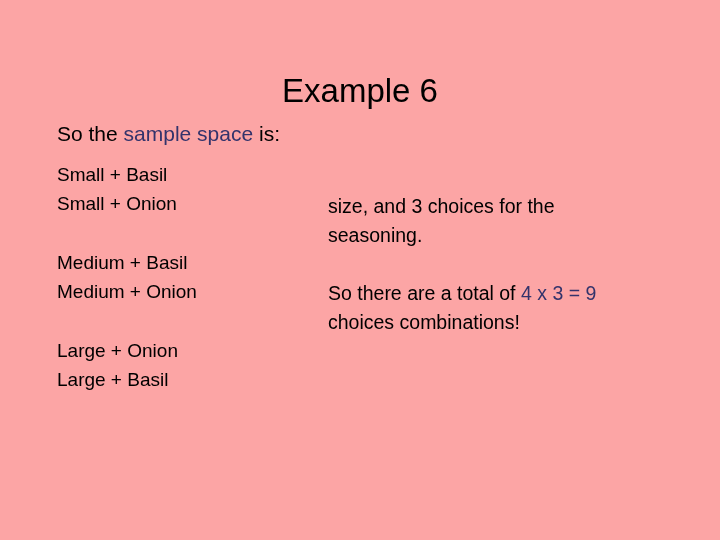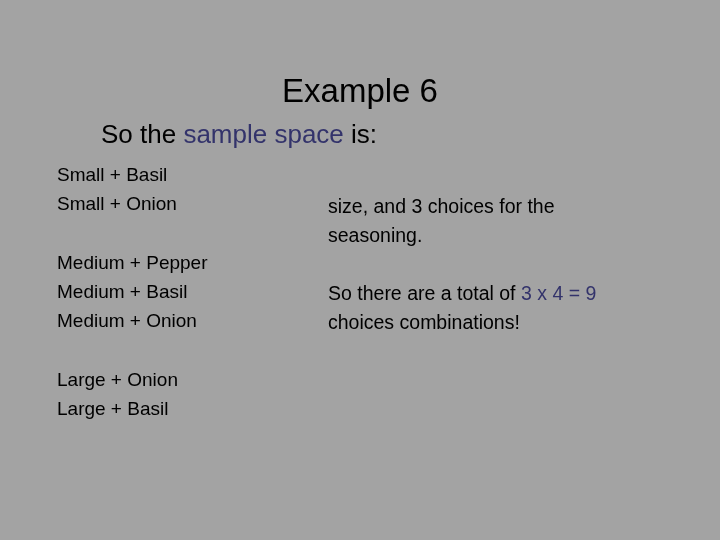--- a/index.html
+++ b/index.html
@@ -13,21 +13,21 @@
     font-family: "Liberation Sans", sans-serif;
     color: #000000;
     overflow: hidden;
     position: relative;
     -webkit-font-smoothing: antialiased;
   }
 
   .slide {
     position: absolute;
     inset: 0;
-    background: #a3a3a3;
+    background: #fca5a5;
   }
 
   
   .slide-title {
     position: absolute;
     top: 72px;
     left: 0;
     width: 720px;
     text-align: center;
     font-size: 33px;
@@ -35,25 +35,24 @@
     font-weight: normal;
     color: #000000;
     letter-spacing: 0px;
   }
 
   
   .subtitle {
     position: absolute;
     top: 120px;
     left: 57px;
-    font-size: 26px;
+    font-size: 21px;
     line-height: 28px;
     white-space: nowrap;
     color: #000000;
-    margin-left: 44px;
   }
   .accent {
     color: #33336b;
   }
 
   
   .left-col {
     position: absolute;
     top: 160px;
     left: 57px;
@@ -102,39 +101,38 @@
   <div class="subtitle"><span>So the </span><span class="accent">sample space</span><span> is:</span></div>
 
   <div class="left-col">
 
     <div class="combo-group">
       <div class="combo-item">Small + Basil</div>
       <div class="combo-item">Small + Onion</div>
     </div>
 
     <div class="combo-group">
-      <div class="combo-item">Medium + Pepper</div>
       <div class="combo-item">Medium + Basil</div>
       <div class="combo-item">Medium + Onion</div>
     </div>
 
     <div class="combo-group">
       <div class="combo-item">Large + Onion</div>
       <div class="combo-item">Large + Basil</div>
     </div>
 
   </div>
 
   <div class="right-col">
 
     <div class="note">
       <span class="nowrapline">size, and 3 choices for the</span>
       <span class="nowrapline">seasoning.</span>
     </div>
 
     <div class="note">
-      <span class="nowrapline"><span>So there are a total of </span><span class="accent">3 x 4 = 9</span></span>
+      <span class="nowrapline"><span>So there are a total of </span><span class="accent">4 x 3 = 9</span></span>
       <span class="nowrapline">choices combinations!</span>
     </div>
 
   </div>
 
 </div>
 
 </body></html>

